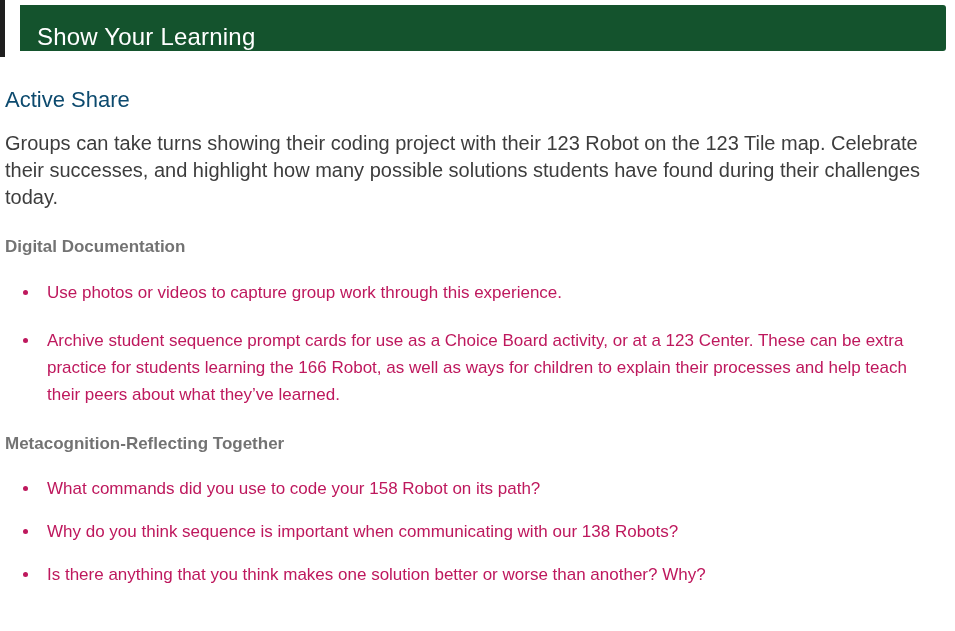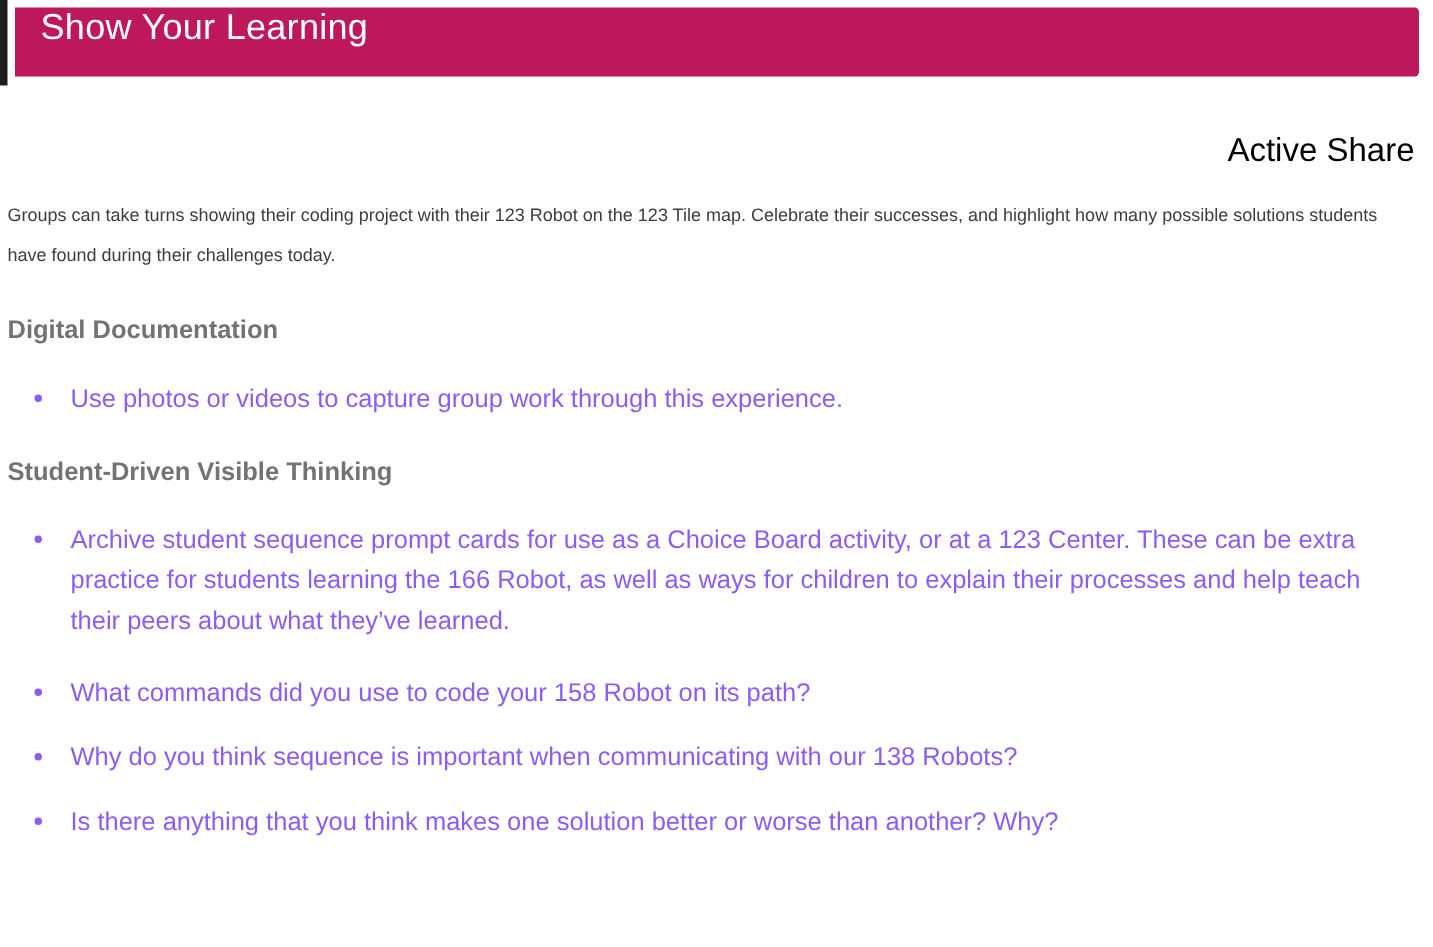--- a/index.html
+++ b/index.html
@@ -18,69 +18,68 @@
   }
   .accent-stripe {
     position: absolute;
     left: 0;
     top: 0;
     width: 5px;
     height: 57px;
     background: #1e1e1e;
   }
   .header-bar {
-    margin: 5px 9px 0 10px;
+    margin: 5px 9px 0 20px;
     height: 46px;
-    background: #be185d;
+    background: #14532d;
     border-radius: 0 3px 3px 0;
     display: flex;
-    align-items: flex-start;
+    align-items: flex-end;
   }
   .header-title {
     color: #ffffff;
     font-size: 24px;
     font-weight: 400;
     padding-left: 17px;
     letter-spacing: 0.2px;
     white-space: nowrap;
   }
   .content {
     padding: 0 12px 0 5px;
   }
   h2.section-heading {
-    color: #000000;
+    color: #0c4a6e;
     font-size: 22px;
     font-weight: 400;
     line-height: 1.2;
     margin: 36px 0 17px 0;
-    text-align: right;
   }
   p.body-paragraph {
-    font-size: 12px;
+    font-size: 20px;
     line-height: 27px;
     margin: 0;
     color: #3d3d3d;
   }
   h3.subheading {
     font-size: 17px;
     font-weight: 700;
     color: #737373;
     line-height: 1.2;
     margin: 26px 0 0 0;
   }
   ul.bullet-list {
     margin: 21px 0 0 0;
     padding-left: 35px;
   }
   ul.bullet-list li {
     font-size: 17px;
     line-height: 27px;
     padding-left: 7px;
     margin: 16px 0 8px 0;
-    color: #8b5cf6;
+    color: #be185d;
   }
 </style>
 </head>
 <body>
 
 <div class="accent-stripe"></div>
 
 <div class="header-bar">
   <span class="header-title">Show Your Learning</span>
 </div>
@@ -90,24 +89,24 @@
   <h2 class="section-heading">Active Share</h2>
 
   <p class="body-paragraph">Groups can take turns showing their coding project with their 123 Robot on the 123 Tile map. Celebrate their successes, and highlight how many possible solutions students have found during their challenges today.</p>
 
 
   <h3 class="subheading">Digital Documentation</h3>
   <ul class="bullet-list">
     <li>Use photos or videos to capture group work through this experience.</li>
   </ul>
 
-  <h3 class="subheading">Student-Driven Visible Thinking</h3>
   <ul class="bullet-list">
     <li>Archive student sequence prompt cards for use as a Choice Board activity, or at a 123 Center.  These can be extra practice for students learning the 166 Robot, as well as ways for children to explain their processes and help teach their peers about what they’ve learned.</li>
   </ul>
 
+  <h3 class="subheading">Metacognition-Reflecting Together</h3>
   <ul class="bullet-list">
     <li>What commands did you use to code your 158 Robot on its path?</li>
     <li>Why do you think sequence is important when communicating with our 138 Robots?</li>
     <li>Is there anything that you think makes one solution better or worse than another? Why?</li>
   </ul>
 
 </div>
 
 </body></html>

